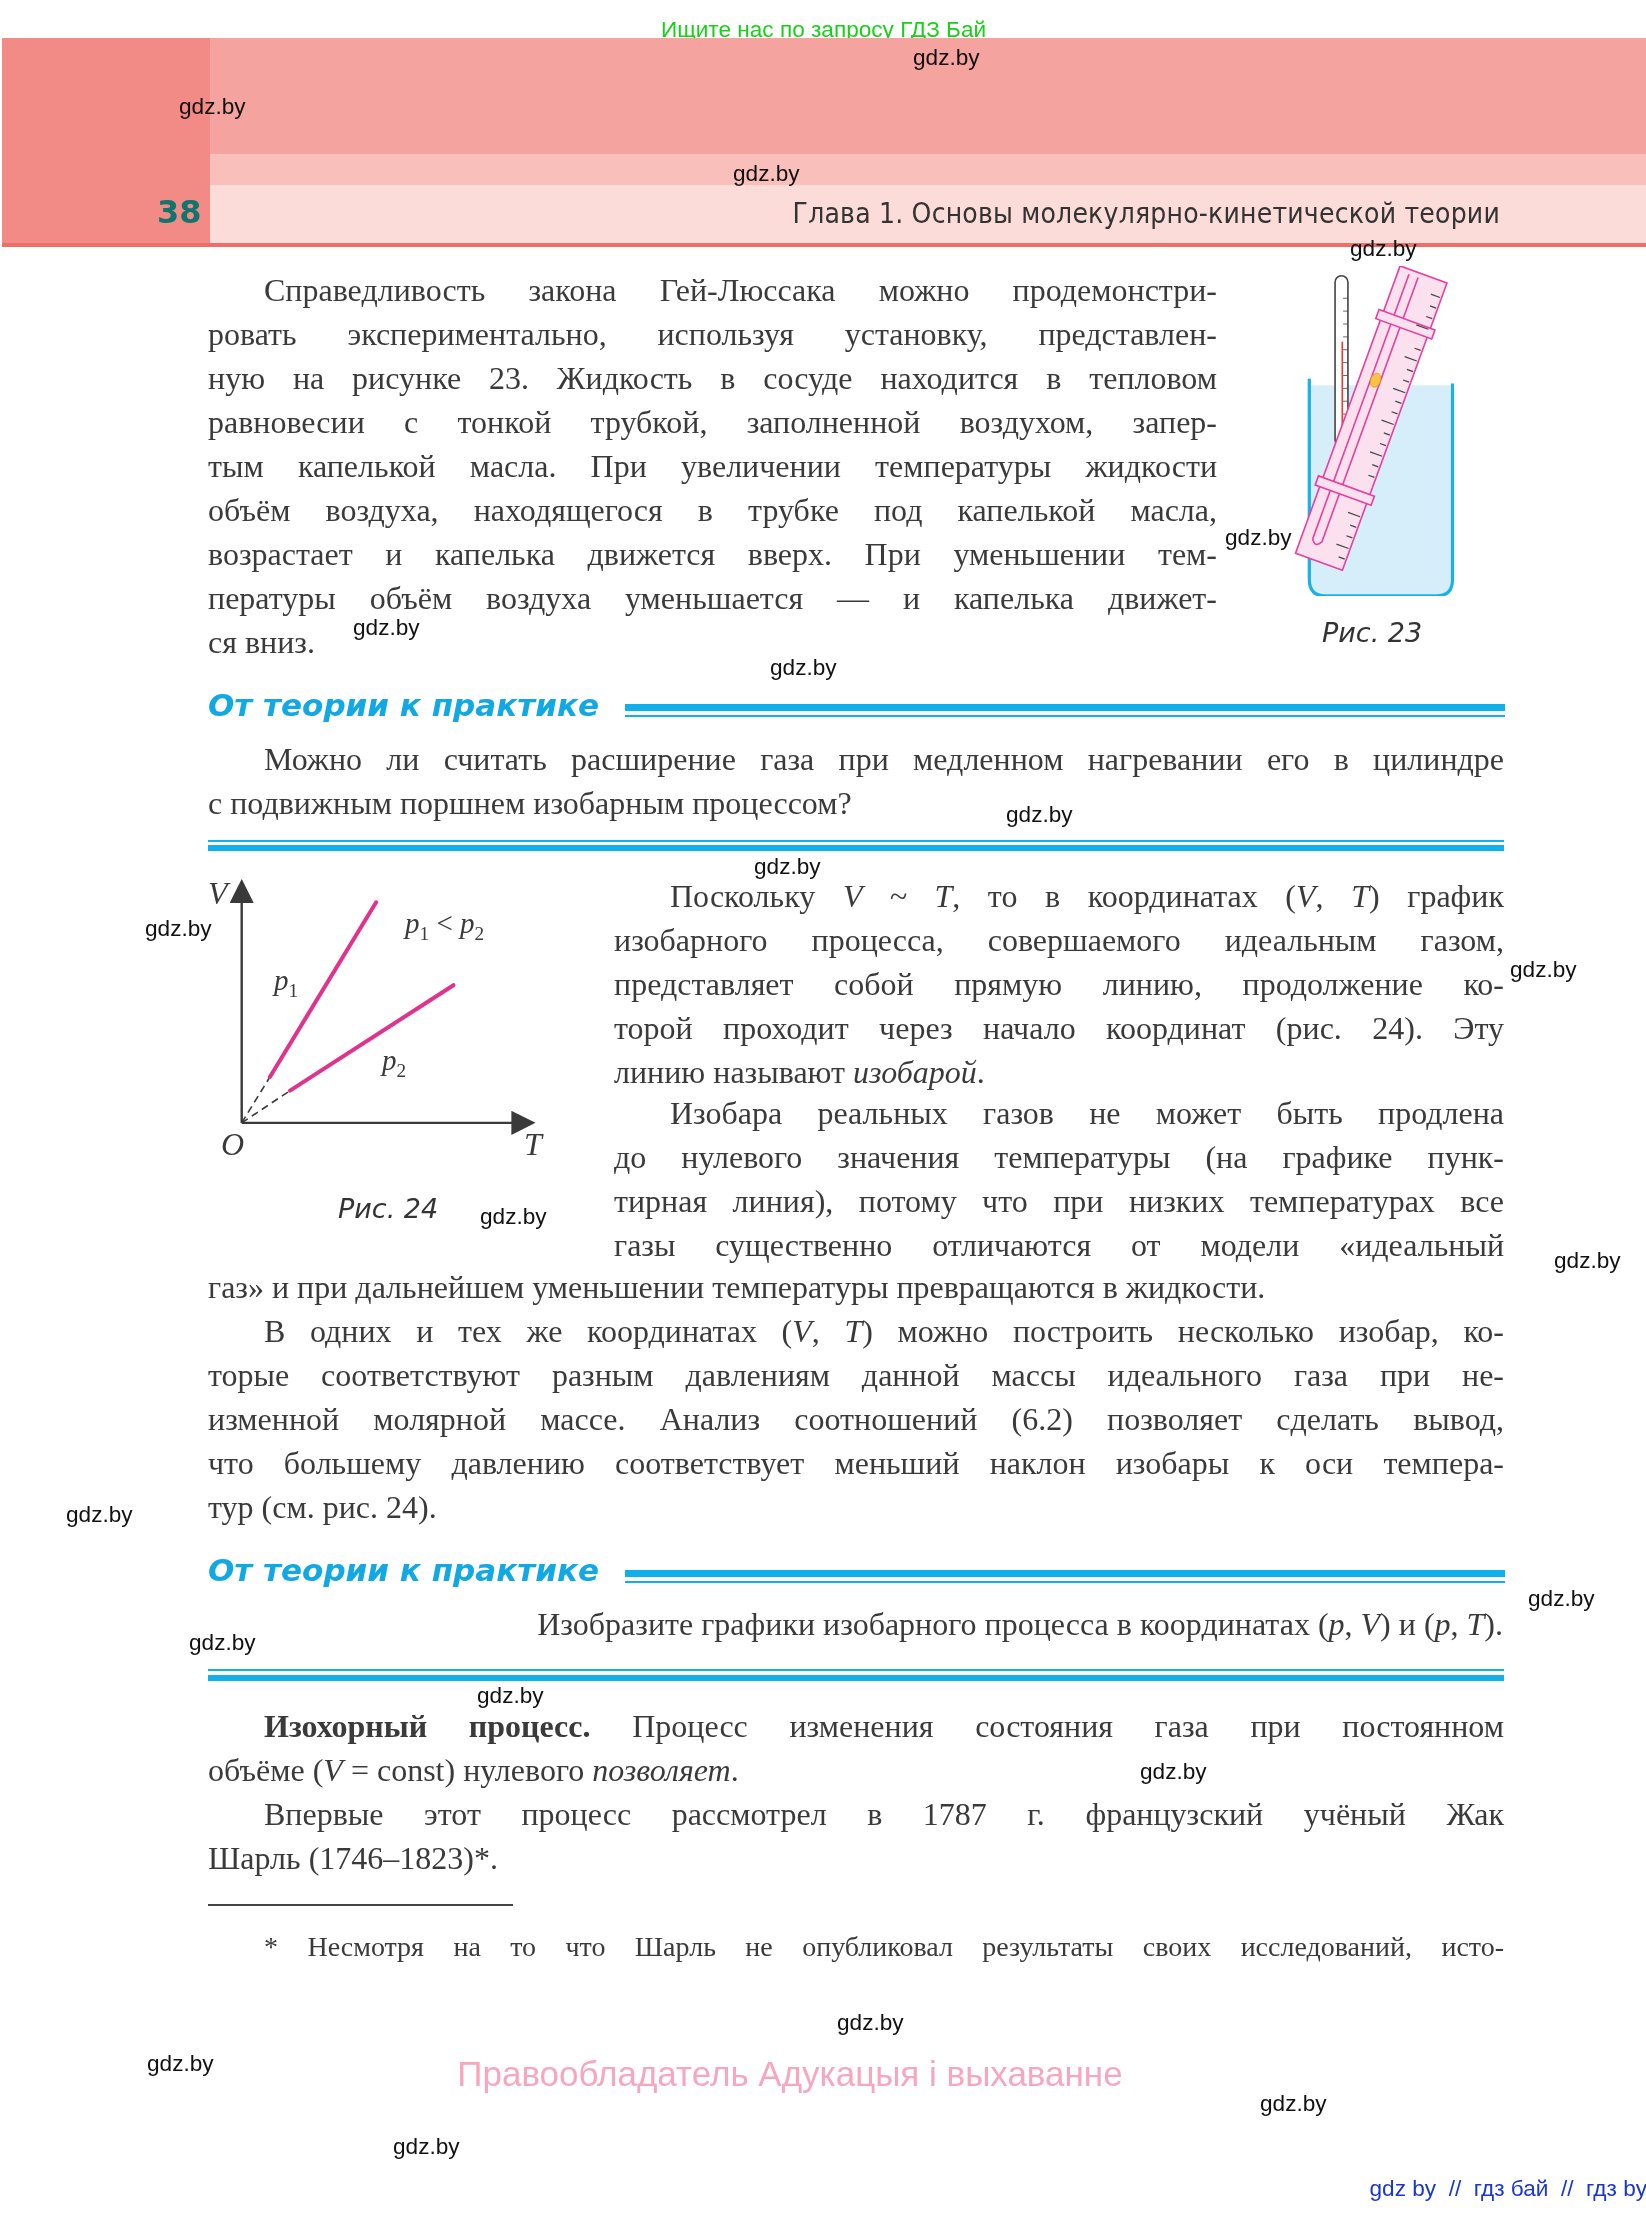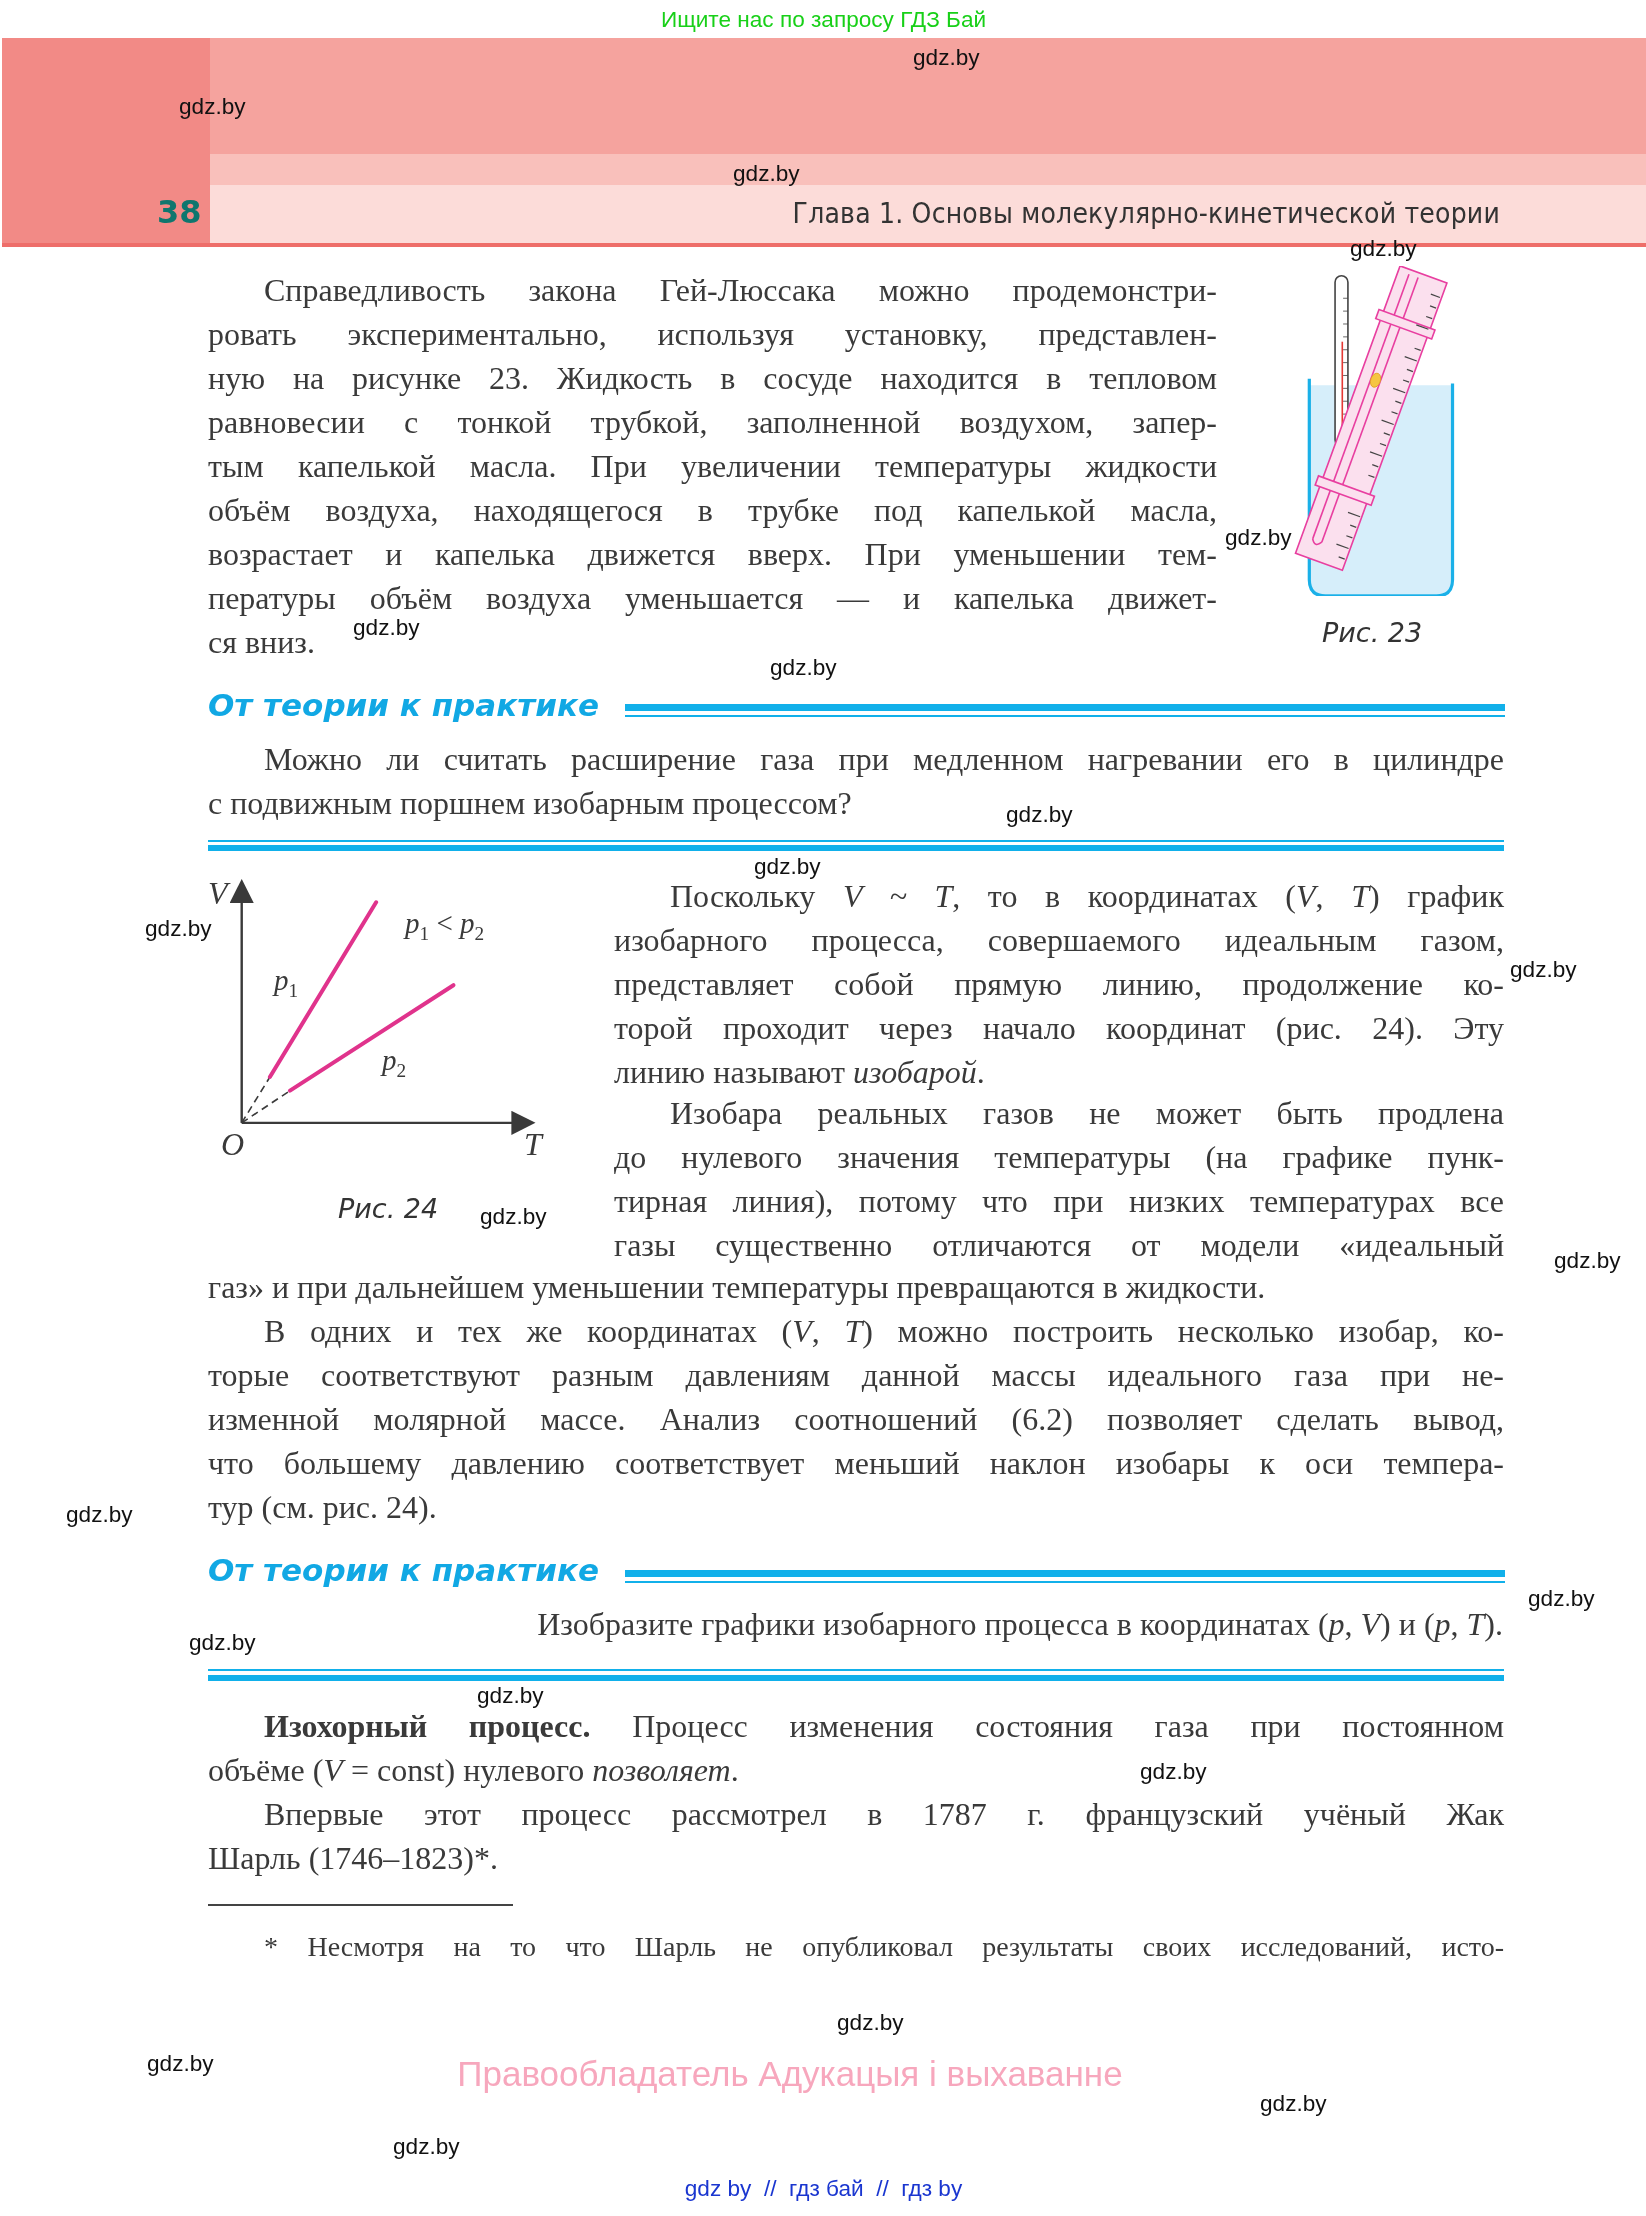--- a/index.html
+++ b/index.html
@@ -1,20 +1,20 @@
 <!DOCTYPE html>
 <html style="font-size:13px"><head>
 <meta charset="utf-8">
 <style>
   html, body { margin: 0; padding: 0; background: #ffffff; }
   body { width: 1647px; height: 2216px; position: relative; overflow: hidden;
          font-family: "Liberation Serif", "DejaVu Serif", serif; color: #3a3a3a; }
   .abs { position: absolute; }
   .wm { position: absolute; font-family: "Liberation Sans", sans-serif; font-size: 22.6px; color: #111; white-space: nowrap; }
-  .search-hint { position: absolute; top: 7px; left: 0; width: 1647px; text-align: center;
+  .search-hint { position: absolute; top: 17px; left: 0; width: 1647px; text-align: center;
                  font-family: "Liberation Sans", sans-serif; font-size: 22.6px; color: #18d018; }
 
   
   .hdr-left { position: absolute; left: 1.6px; top: 38px; width: 208px; height: 208px; background: #f28a86; }
   .hdr-top  { position: absolute; left: 210px; top: 38px; right: 0; height: 116px; background: #f5a39e; }
   .hdr-mid  { position: absolute; left: 210px; top: 154px; right: 0; height: 31px; background: #f9c0bb; }
   .hdr-low  { position: absolute; left: 210px; top: 185px; right: 0; height: 58px; background: #fcdcd9; }
   .hdr-line { position: absolute; left: 1.6px; top: 243px; right: 0; height: 4px; background: #ee6e6a; }
   .page-num { position: absolute; left: 157px; top: 193px; font-family: "DejaVu Sans", sans-serif;
               font-weight: bold; font-size: 32px; color: #0f766e; }
@@ -33,21 +33,21 @@
   .rule-thick-top { position: absolute; height: 7.3px; background: #11b0ea; }
   .rule-thin { position: absolute; height: 2.4px; background: #11b0ea; }
 
   .caption { position: absolute; font-family: "DejaVu Sans", sans-serif; font-style: italic; font-size: 27px; color: #333; text-align: center; }
 
   .footnote-rule { position: absolute; left: 208px; top: 1904px; width: 305px; height: 2.4px; background: #444; }
   .footnote { position: absolute; font-size: 28px; line-height: 42px; color: #3a3a3a; }
 
   .rights { position: absolute; top: 2054px; left: 0; width: 1580px; text-align: center;
             font-family: "Liberation Sans", sans-serif; font-size: 35px; color: #f7a7bd; }
-  .bottom-links { position: absolute; top: 2176px; left: 0; width: 1647px; text-align: center;
+  .bottom-links { position: absolute; top: 2176px; left: 0; width: 1647px; text-align: right;
                   font-family: "Liberation Sans", sans-serif; font-size: 22.6px; color: #1a36d0; }
 </style>
 </head>
 <body>
 
 <div class="search-hint">Ищите нас по запросу ГДЗ Бай</div>
 
 <div>
   <div class="hdr-left"></div>
   <div class="hdr-top"></div>

